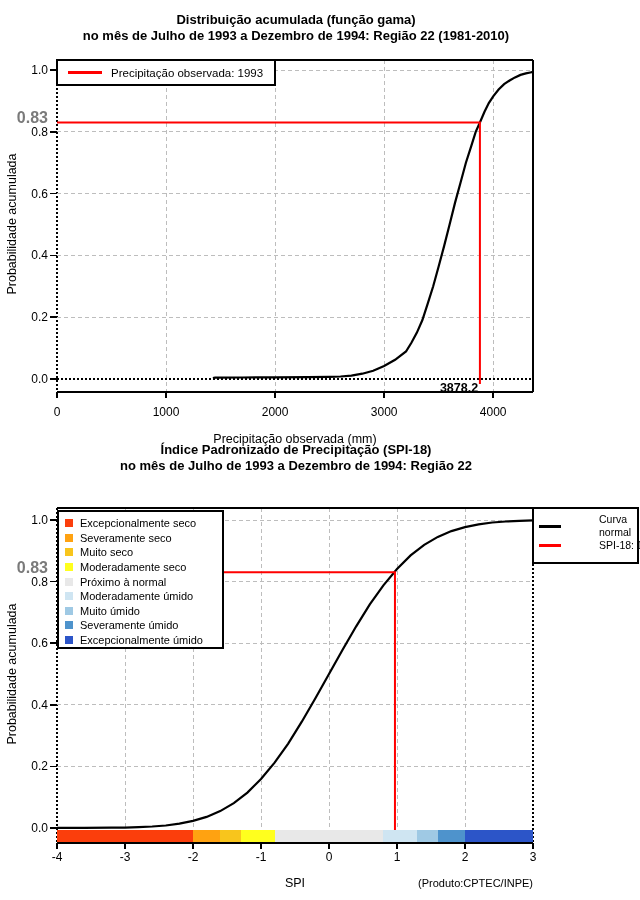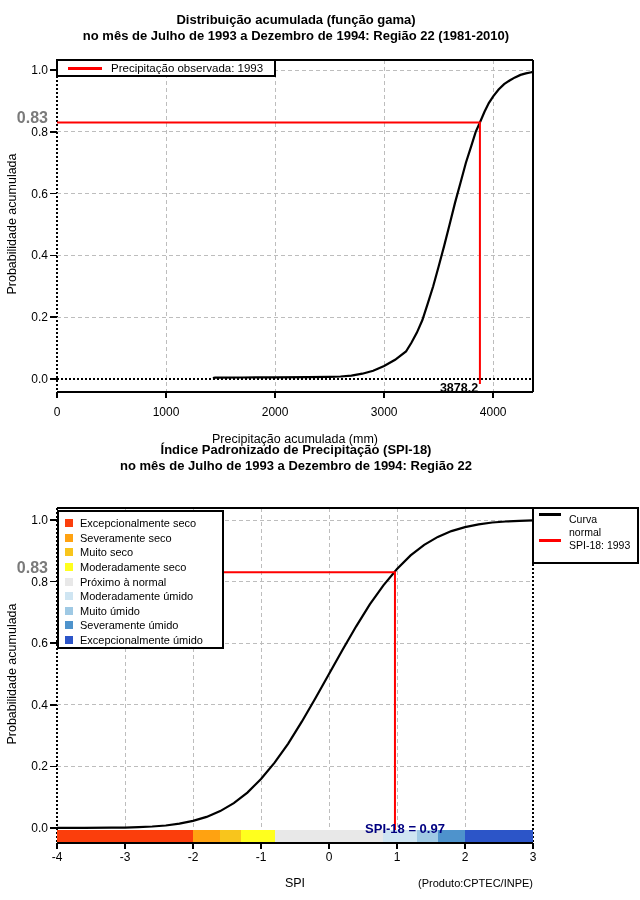--- a/index.html
+++ b/index.html
@@ -11,29 +11,29 @@
   .axis-label-x{text-align:center;font-size:12.5px;}
   .axis-label-y{width:220px;height:16px;text-align:center;font-size:12.5px;
                 transform:rotate(-90deg);transform-origin:center;}
   .tick-label{font-size:12px;line-height:14px;height:14px;}
   .xtick{width:60px;text-align:center;}
   .ytick{width:34px;text-align:right;}
   .prob-annot{width:38px;text-align:right;font-size:16px;font-weight:bold;color:#7a7a7a;line-height:14px;}
   .val-annot{width:80px;text-align:center;font-size:12.5px;font-weight:bold;line-height:14px;}
   .spi-annot{width:160px;text-align:center;font-size:13px;font-weight:bold;color:#000080;line-height:15px;}
   .legend-box{background:#ffffff;border:2px solid #000;box-sizing:border-box;}
-  #legend1{left:56px;top:59px;width:220px;height:18px;display:flex;align-items:center;}
+  #legend1{left:56px;top:59px;width:220px;height:27px;display:flex;align-items:center;}
   #legend1 .sample{width:34px;height:3px;margin-left:10px;flex:0 0 auto;}
   #legend1 .lab{font-size:11.5px;margin-left:9px;white-space:nowrap;}
   #legend-cats{left:57px;top:510px;width:167px;height:139px;padding:4px 0 0 6px;}
   .cat-row{display:flex;align-items:center;height:14.6px;}
   .cat-swatch{width:8px;height:8px;flex:0 0 auto;margin-right:7px;}
   .cat-label{font-size:11px;white-space:nowrap;}
   #legend2{left:532px;top:507px;width:107px;height:57px;padding:4px 0 0 5px;font-size:10.5px;line-height:13px;}
-  .l2-item{display:flex;align-items:flex-start;}
+  .l2-item{display:flex;align-items:center;gap:30px;}
   .l2-sample{width:22px;height:3px;flex:0 0 auto;margin-right:8px;}
   .l2-text{white-space:nowrap;}
   .footer-note{width:146px;text-align:right;font-size:11px;}
 </style>
 </head>
 <body>
 
 <div id="figure">
 
   <svg id="plot-svg" width="640" height="900">
@@ -106,21 +106,21 @@
       <line x1="50" y1="520" x2="57" y2="520" stroke="#000" stroke-width="1.5" shape-rendering="crispEdges"></line>
     </svg>
 
   <div class="abs title" style="top:12px;text-align:center;">
     <div>Distribuição acumulada (função gama)</div>
     <div>no mês de Julho de 1993 a Dezembro de 1994: Região 22 (1981-2010)</div>
   </div>
 
   <div class="abs axis-label-y" style="left:-97px;top:216px;">Probabilidade acumulada</div>
 
-  <div class="abs axis-label-x" style="left:95px;top:432px;width:400px;">Precipitação acumulada (mm)</div>
+  <div class="abs axis-label-x" style="left:95px;top:432px;width:400px;">Precipitação observada (mm)</div>
 
   <div id="legend1" class="abs legend-box">
     <div class="sample" style="background:#FF0000;"></div>
     <div class="lab">Precipitação observada: 1993</div>
   </div>
 
   <div class="abs prob-annot" style="left:10px;top:111px;">0.83</div>
 
   <div class="abs val-annot" style="left:419px;top:381px;">3878.2</div>
 
@@ -179,21 +179,20 @@
       </div>
     </div>
     <div class="l2-item">
       <div class="l2-sample" style="background:#FF0000;"></div>
       <div class="l2-text">SPI-18: 1993</div>
     </div>
   </div>
 
   <div class="abs prob-annot" style="left:10px;top:561px;">0.83</div>
 
-  <div class="abs spi-annot" style="left:325px;top:821px;">SPI-18 = 0.97</div>
 
   <div class="abs axis-label-x" style="left:245px;top:876px;width:100px;">SPI</div>
 
   <div class="abs footer-note" style="left:387px;top:877px;">(Produto:CPTEC/INPE)</div>
 
   <div id="ticks-overlay" class="abs" style="left:0;top:0;width:640px;height:900px;pointer-events:none;">
       <div class="abs tick-label xtick" style="left:27px;top:405px;">0</div>
       <div class="abs tick-label xtick" style="left:136.04925544100803px;top:405px;">1000</div>
       <div class="abs tick-label xtick" style="left:245.09851088201606px;top:405px;">2000</div>
       <div class="abs tick-label xtick" style="left:354.14776632302403px;top:405px;">3000</div>

